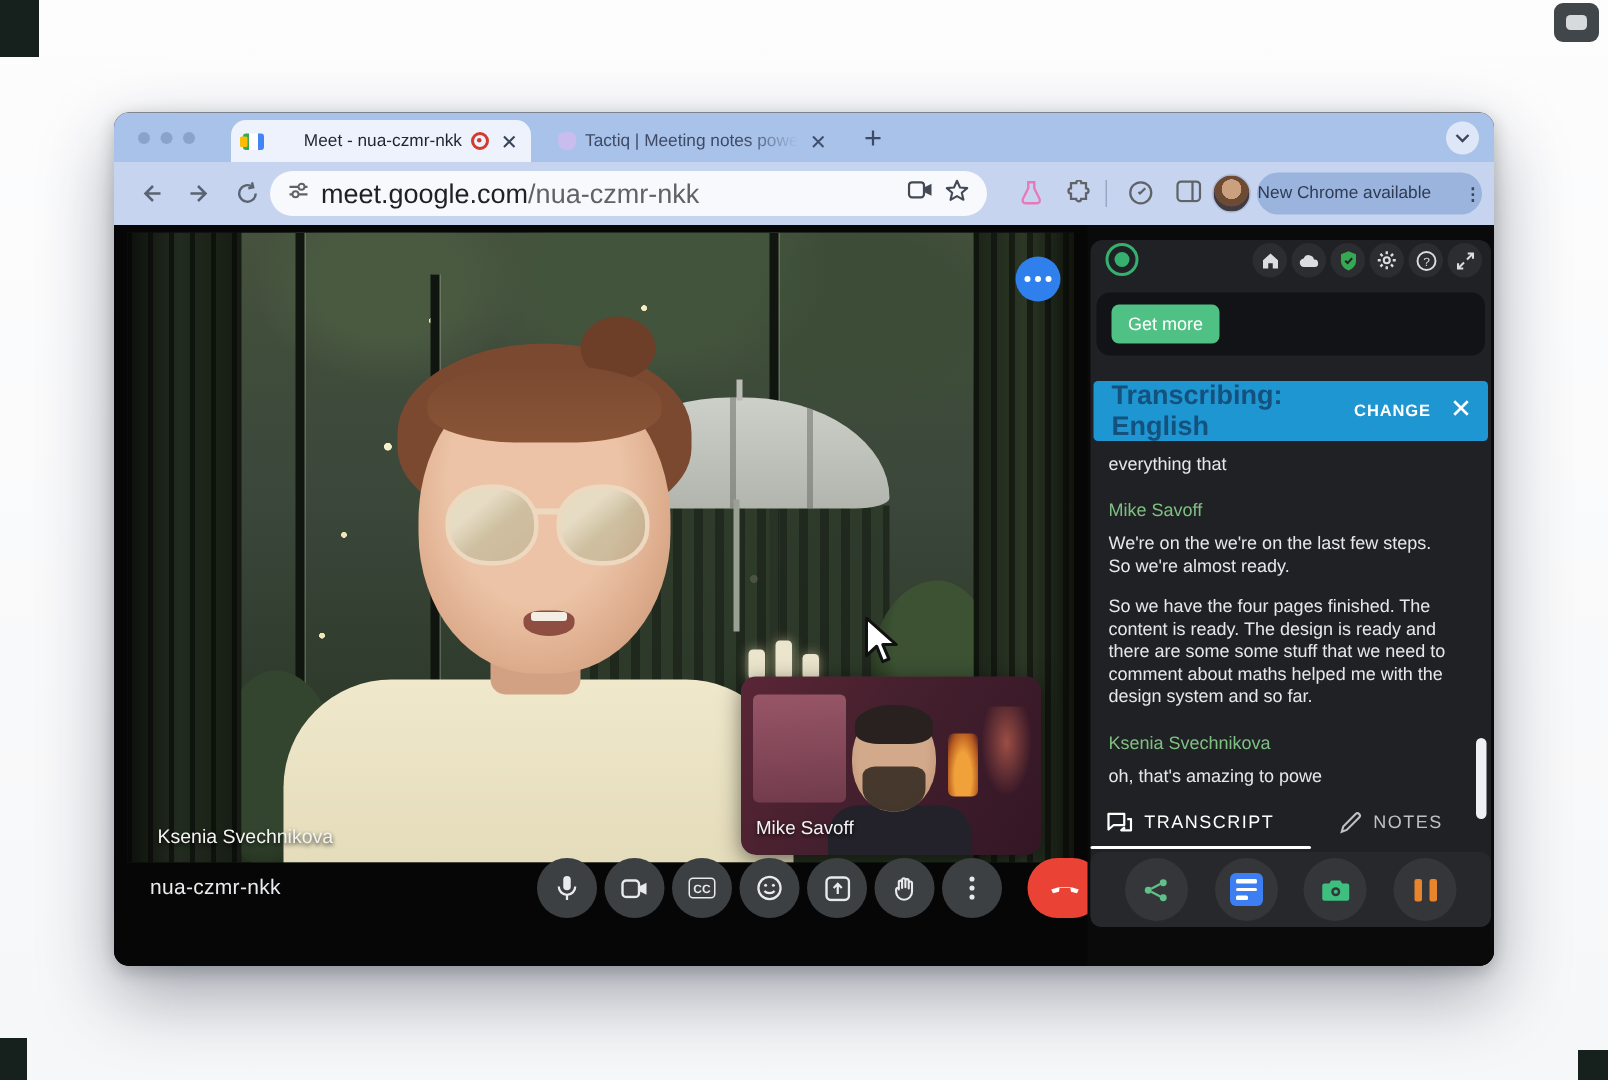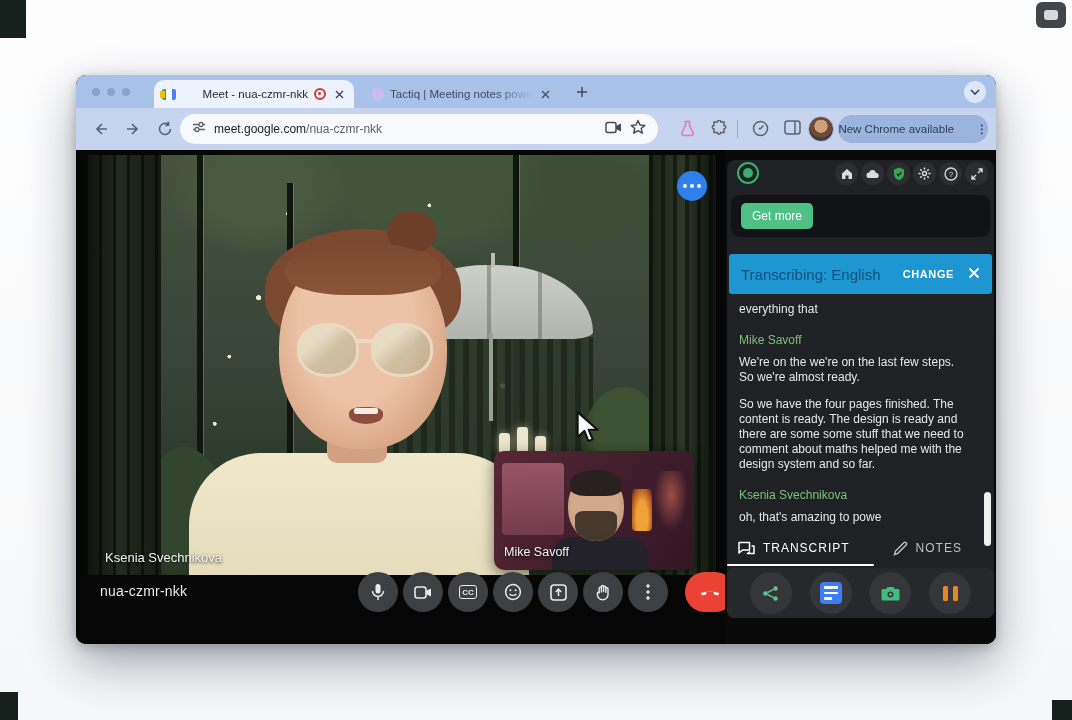--- a/index.html
+++ b/index.html
@@ -34,21 +34,21 @@
   .recdot:after { content:""; position:absolute; left:2px; top:2px; width:3px; height:3px; background:#d23b2f; border-radius:50%; }
   .tclose { width:14px; height:14px; display:flex; align-items:center; justify-content:center; flex:none; }
   .newtab { position:absolute; left:498px; top:9px; width:16px; height:16px; display:flex; align-items:center; justify-content:center; }
   .chev-btn { position:absolute; right:10px; top:6px; width:22px; height:22px; border-radius:50%; background:#dde7f8; display:flex; align-items:center; justify-content:center; }
 
   
   .toolbar { position:relative; height:42px; background:#c6d4ef; }
   .navbtn { position:absolute; top:12px; width:18px; height:18px; color:#5a6372; }
   .urlbar { position:absolute; left:104px; top:6px; width:478px; height:30px; background:#f7f9fd; border-radius:15px; display:flex; align-items:center; padding:0 12px; gap:8px; }
   .urlbar .tune { flex:none; color:#5f6368; }
-  .urltext { font-size:12px; flex:1; white-space:nowrap; overflow:hidden; }
+  .urltext { font-size:18px; flex:1; white-space:nowrap; overflow:hidden; }
   .urltext .dom { color:#202124; }
   .urltext .path { color:#5f6368; }
   .url-ico { flex:none; color:#434a54; }
   .ricon { position:absolute; top:12px; width:18px; height:18px; color:#5f6368; }
   .rdivider { position:absolute; top:12px; width:1px; height:18px; background:#98a7c4; }
   .avatar { position:absolute; top:8px; width:26px; height:26px; border-radius:50%;
             background:radial-gradient(circle at 50% 38%, #caa07e 0 34%, #6d4a33 35% 60%, #3f3a44 61%); border:1px solid #aebdd9; }
   .update-pill { position:absolute; top:7px; right:8px; height:28px; width:150px; border-radius:14px; background:#9ab4de;
                  display:flex; align-items:center; justify-content:center; gap:22px; font-size:11.5px; color:#2f3b52; }
   .update-pill .dots3 { font-weight:bold; color:#3a465c; letter-spacing:0; }
@@ -151,21 +151,21 @@
   .tq-logo i { width:10px; height:10px; border-radius:50%; background:#35b06f; }
   .hicons { position:absolute; right:8px; top:12px; display:flex; gap:3px; }
   .hico { width:23px; height:23px; border-radius:50%; background:#2b2d30; display:flex; align-items:center; justify-content:center; color:#dadce0; }
   .hico.shield { color:#34a853; }
 
   .banner { position:absolute; left:6px; right:6px; top:45px; height:42px; background:#121316; border-radius:9px; display:flex; align-items:center; padding:0 10px; }
   .banner .btxt { flex:1; font-size:12.5px; color:#dadce0; text-align:center; line-height:1.25; padding-right:6px; }
   .getmore { flex:none; width:72px; height:26px; background:#4fc184; border:none; border-radius:5px; color:#ffffff; font-size:12px; display:flex; align-items:center; justify-content:center; }
 
   .bluebar { position:absolute; left:4px; right:4px; top:104px; height:40px; background:#1e96d2; border-radius:3px; display:flex; align-items:center; padding:0 12px; gap:8px; }
-  .bluebar .tlabel { flex:1; font-size:15px; font-weight:normal; color:#15517d; }
+  .bluebar .tlabel { flex:1; font-size:18px; font-weight:bold; color:#15517d; }
   .bluebar .change { font-size:11px; font-weight:bold; color:#ffffff; letter-spacing:.6px; margin-right:6px; }
 
   .transcript { position:absolute; left:14px; right:26px; top:152px; height:222px; overflow:hidden; }
   .transcript p { font-size:12px; line-height:15px; color:#e6e7e9; margin:0 0 12px; }
   .transcript .speaker { font-size:12px; color:#7fc082; margin:16px 0 8px; }
   .transcript .speaker:first-child { margin-top:0; }
   .scrollthumb { position:absolute; right:5px; top:342px; width:7px; height:54px; background:#eef0f1; border-radius:4px; }
 
   .tq-tabs { position:absolute; left:2px; right:2px; top:382px; height:32px; display:flex; }
   .tq-tab { flex:1; display:flex; align-items:center; justify-content:center; gap:8px; font-size:12px; letter-spacing:1px; color:#bdc1c6; }

